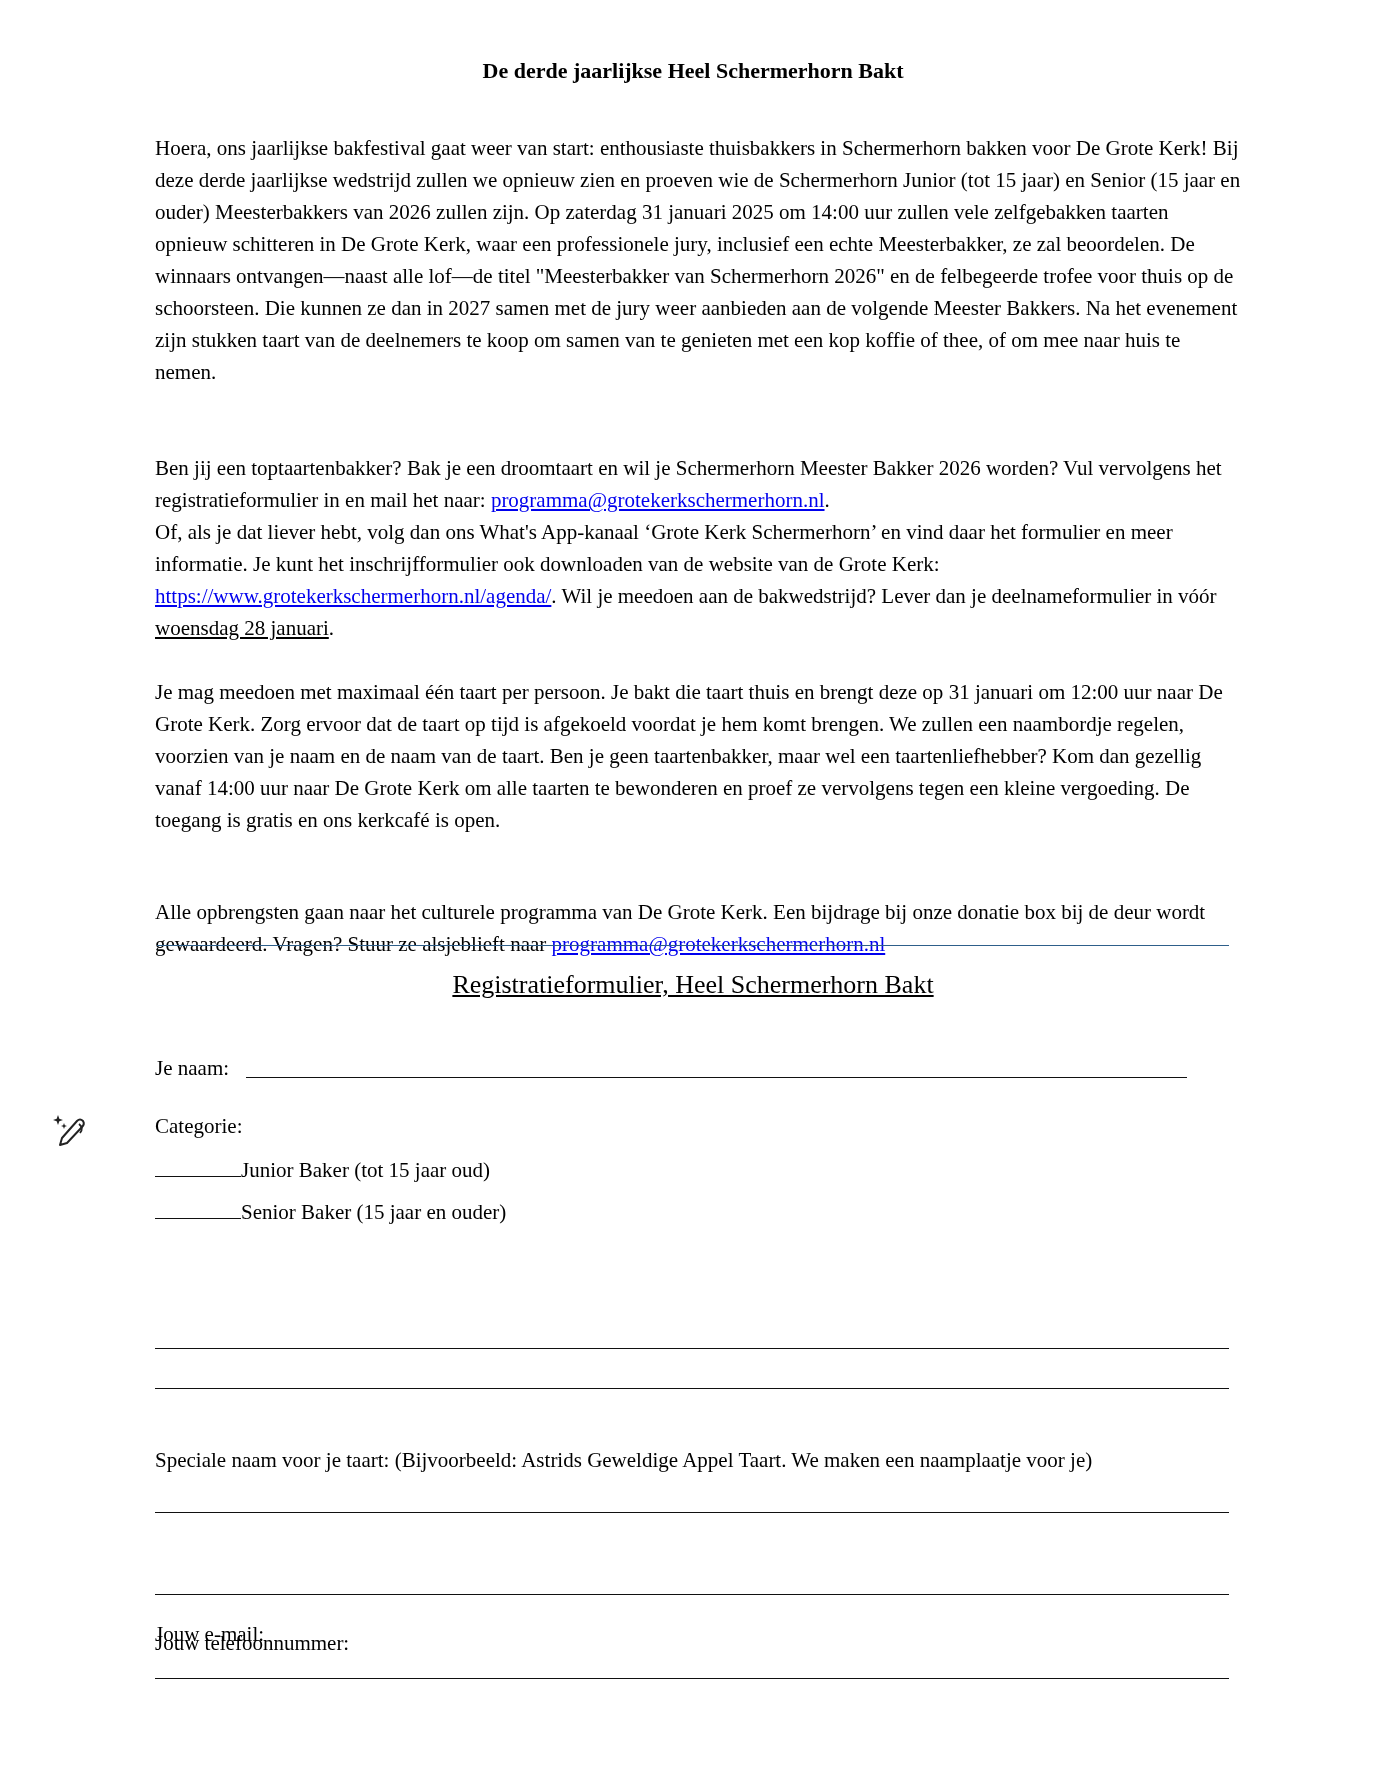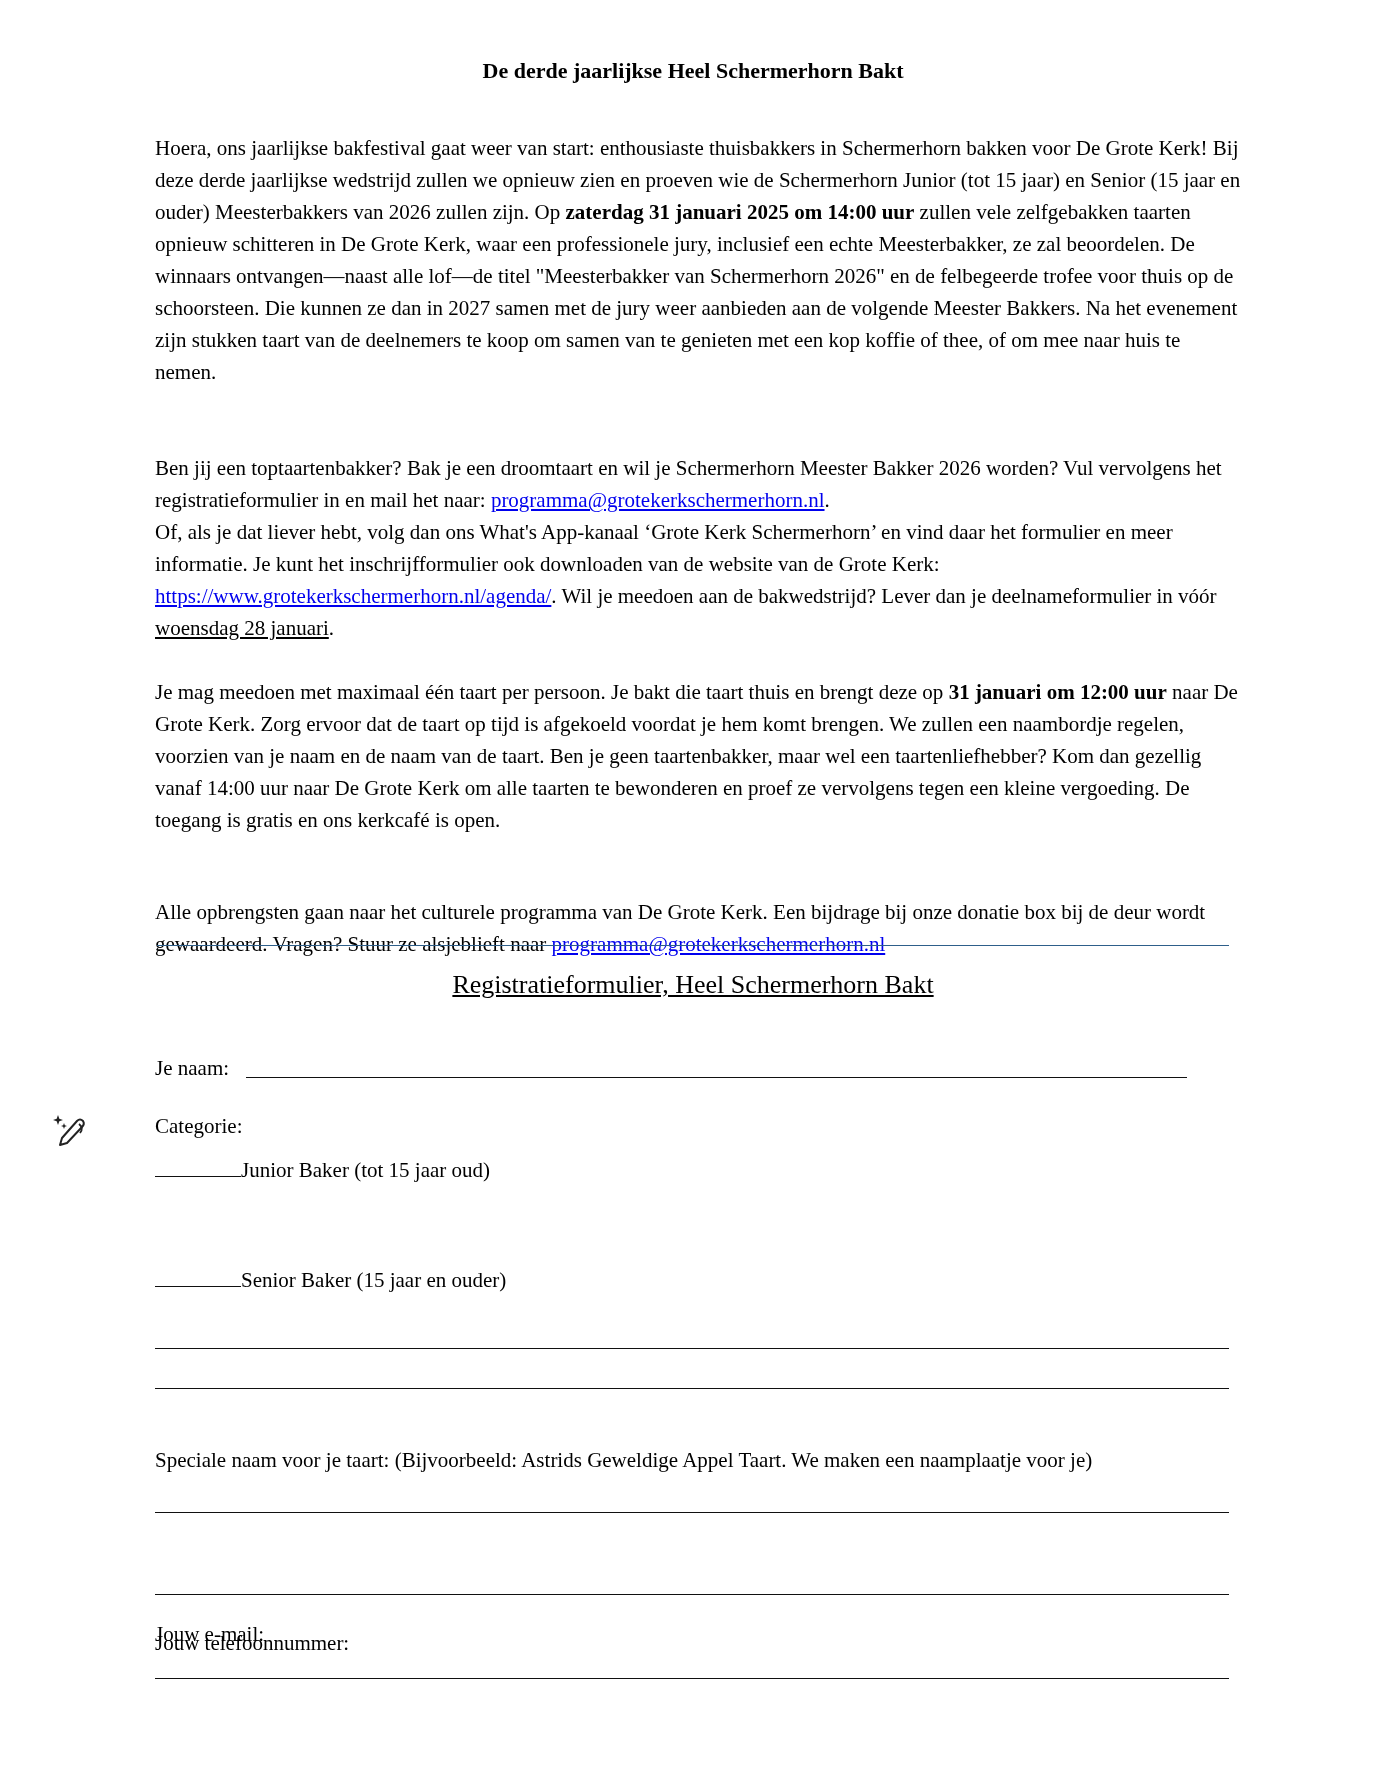--- a/index.html
+++ b/index.html
@@ -10,21 +10,21 @@
   }
   .page { position: absolute; left: 0; top: 0; width: 1386px; height: 1766px; }
   .title {
     position: absolute; left: 0; top: 54px; width: 1386px; text-align: center;
     font-weight: bold; font-size: 22px; line-height: 34px;
   }
   .para {
     position: absolute; left: 155px; width: 1090px;
     font-size: 21px; line-height: 32px; margin: 0;
   }
-  .para b { font-weight: bold; }
+  .para b { font-weight: normal; }
   a.link { color: #0000ee; text-decoration: underline; }
   .u { text-decoration: underline; }
   .sep {
     position: absolute; left: 157px; top: 945px; width: 1072px; height: 0;
     border-top: 1.5px solid #2e5f8a;
   }
   .form-title {
     position: absolute; left: 0; top: 968px; width: 1386px; text-align: center;
     font-size: 26px; line-height: 34px; text-decoration: underline;
   }
@@ -66,21 +66,21 @@
 
   <svg class="icon-wand" viewBox="0 0 36 36">
     <path d="M6 3 L7.3 6.7 L11 8 L7.3 9.3 L6 13 L4.7 9.3 L1 8 L4.7 6.7 Z" fill="#222"></path>
     <path d="M12 11 L12.8 13.2 L15 14 L12.8 14.8 L12 17 L11.2 14.8 L9 14 L11.2 13.2 Z" fill="#222"></path>
     <path d="M8 33 L10 26 L25 9 Q28 6 31 9 Q33 12 30 15 L15 31 Z" fill="none" stroke="#222" stroke-width="2" stroke-linejoin="round"></path>
     <path d="M27 12 Q32 16 28 21" fill="none" stroke="#222" stroke-width="1.8"></path>
   </svg>
 
   <div class="label" style="top:1112px;">Categorie:</div>
   <div class="label" style="top:1154px;"><span class="blank"></span><span>Junior Baker (tot 15 jaar oud)</span></div>
-  <div class="label" style="top:1264px;text-align:center;"><span class="blank"></span><span>Senior Baker (15 jaar en ouder)</span></div>
+  <div class="label" style="top:1196px;text-align:center;"><span class="blank"></span><span>Senior Baker (15 jaar en ouder)</span></div>
 
   <div class="line" style="left:155px; top:1348px; width:1074px;"></div>
   <div class="line" style="left:155px; top:1388px; width:1074px;"></div>
 
   <div class="label" style="top:1446px;">Speciale naam voor je taart: (Bijvoorbeeld: Astrids Geweldige Appel Taart. We maken een naamplaatje voor je)</div>
   <div class="line" style="left:155px; top:1512px; width:1074px;"></div>
 
   <div class="label" style="top:1620px;">Jouw e-mail:</div>
   <div class="line" style="left:155px; top:1594px; width:1074px;"></div>
 

